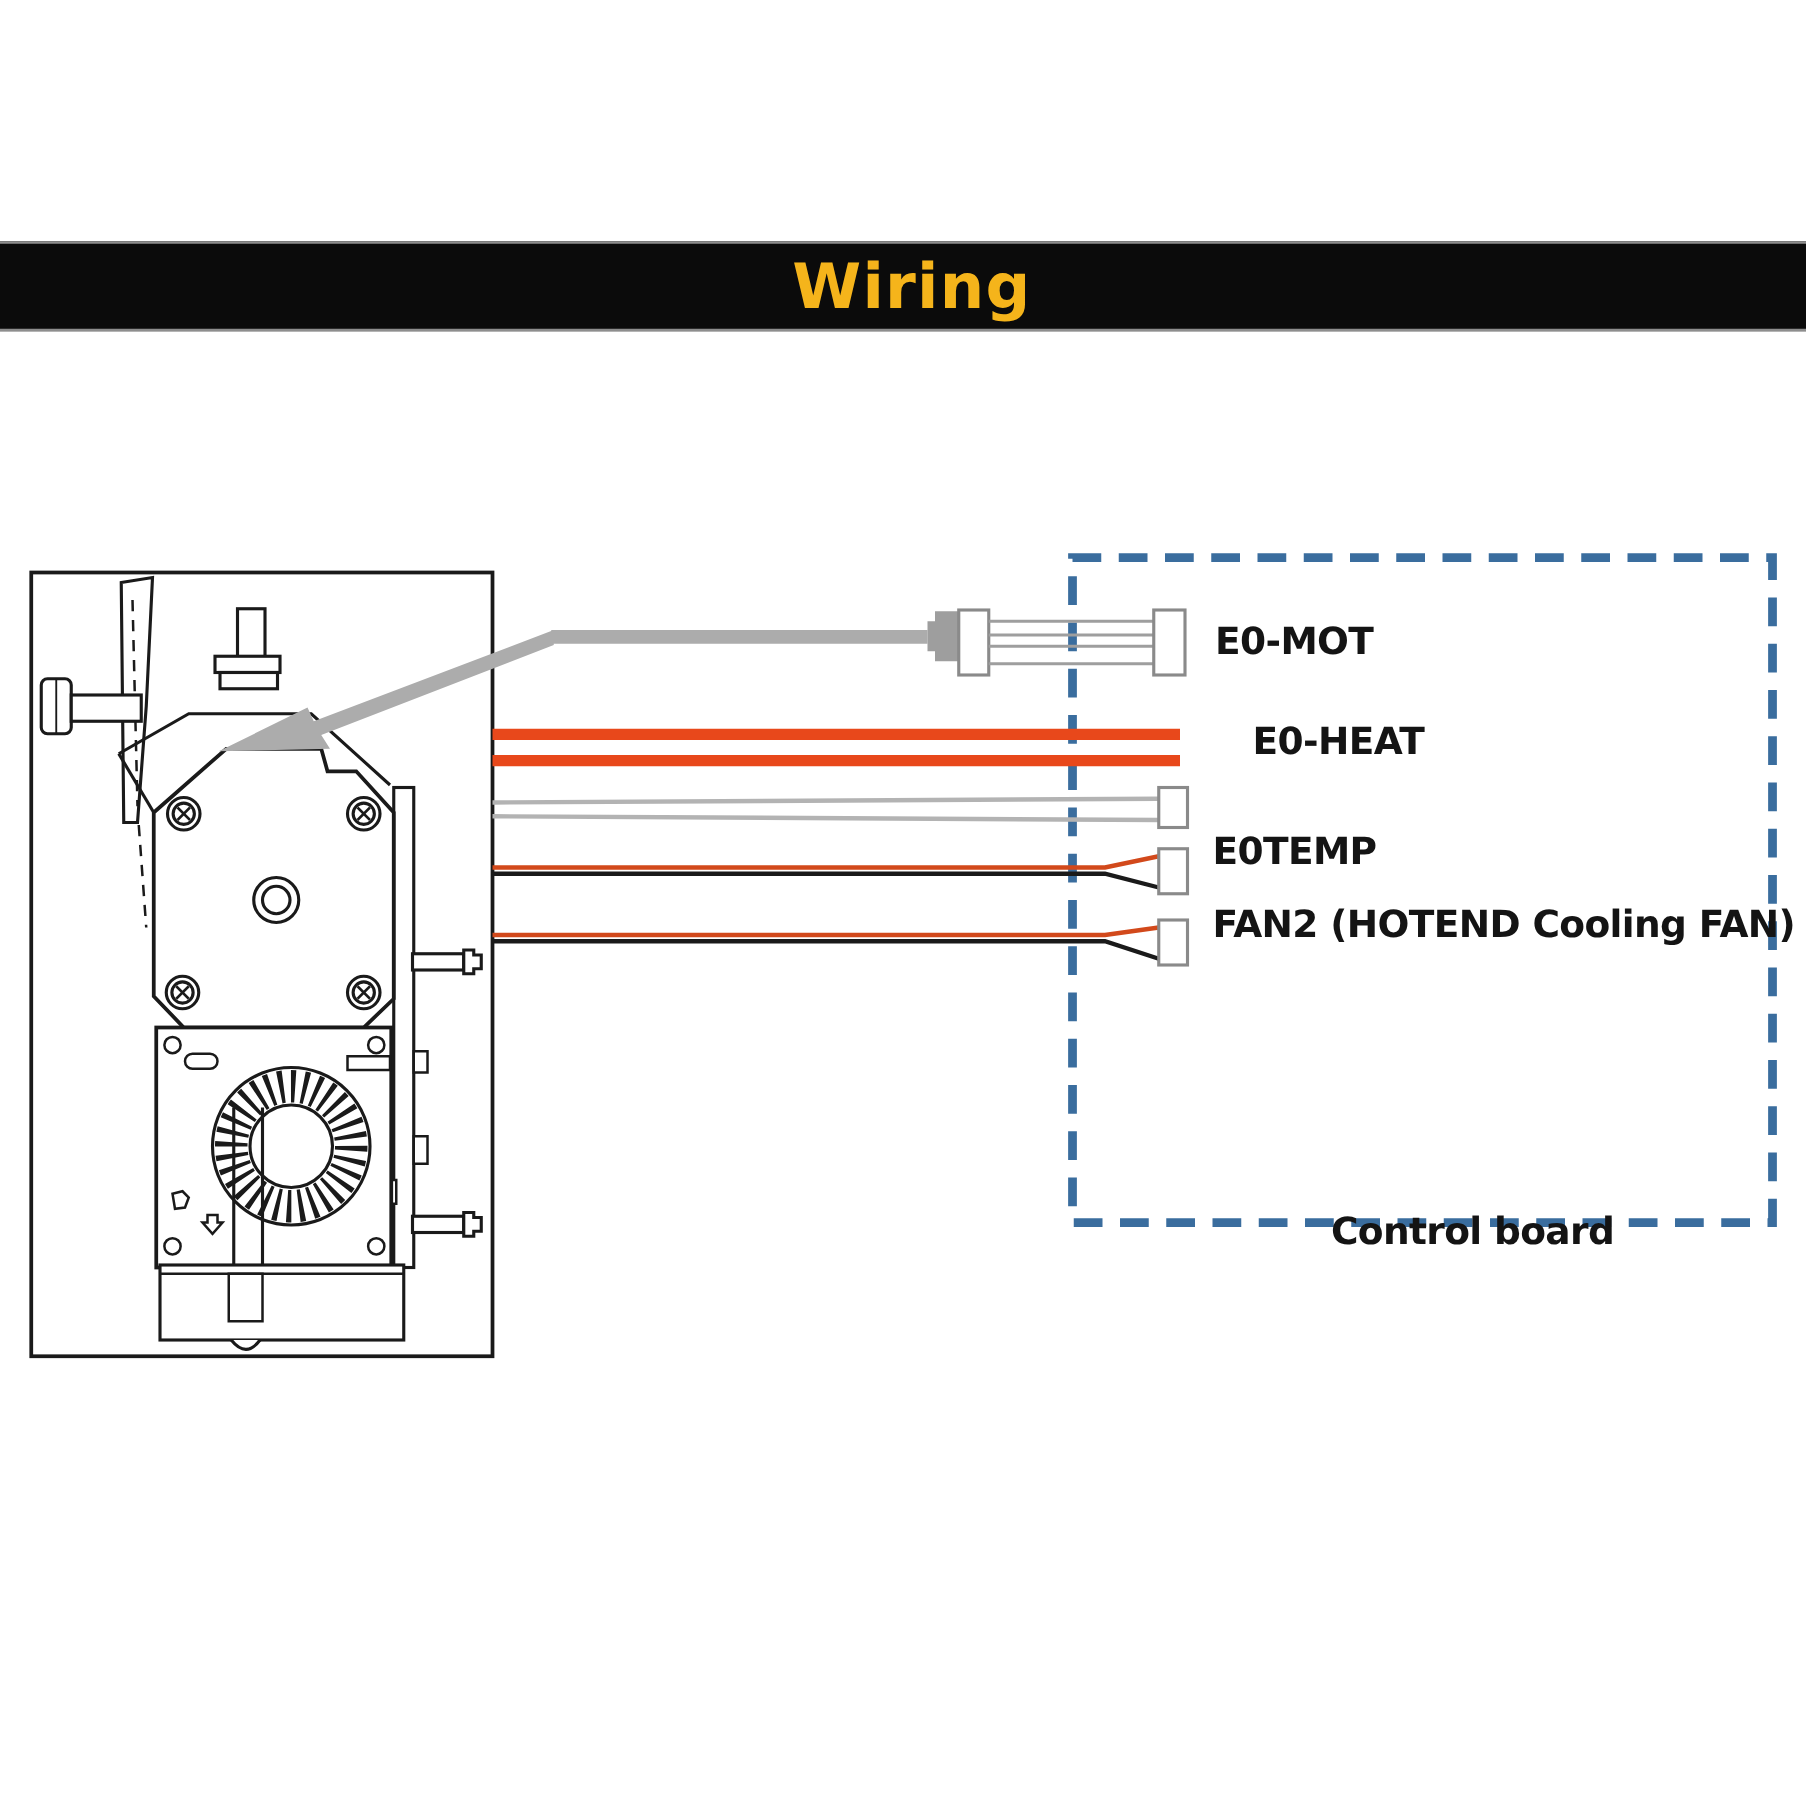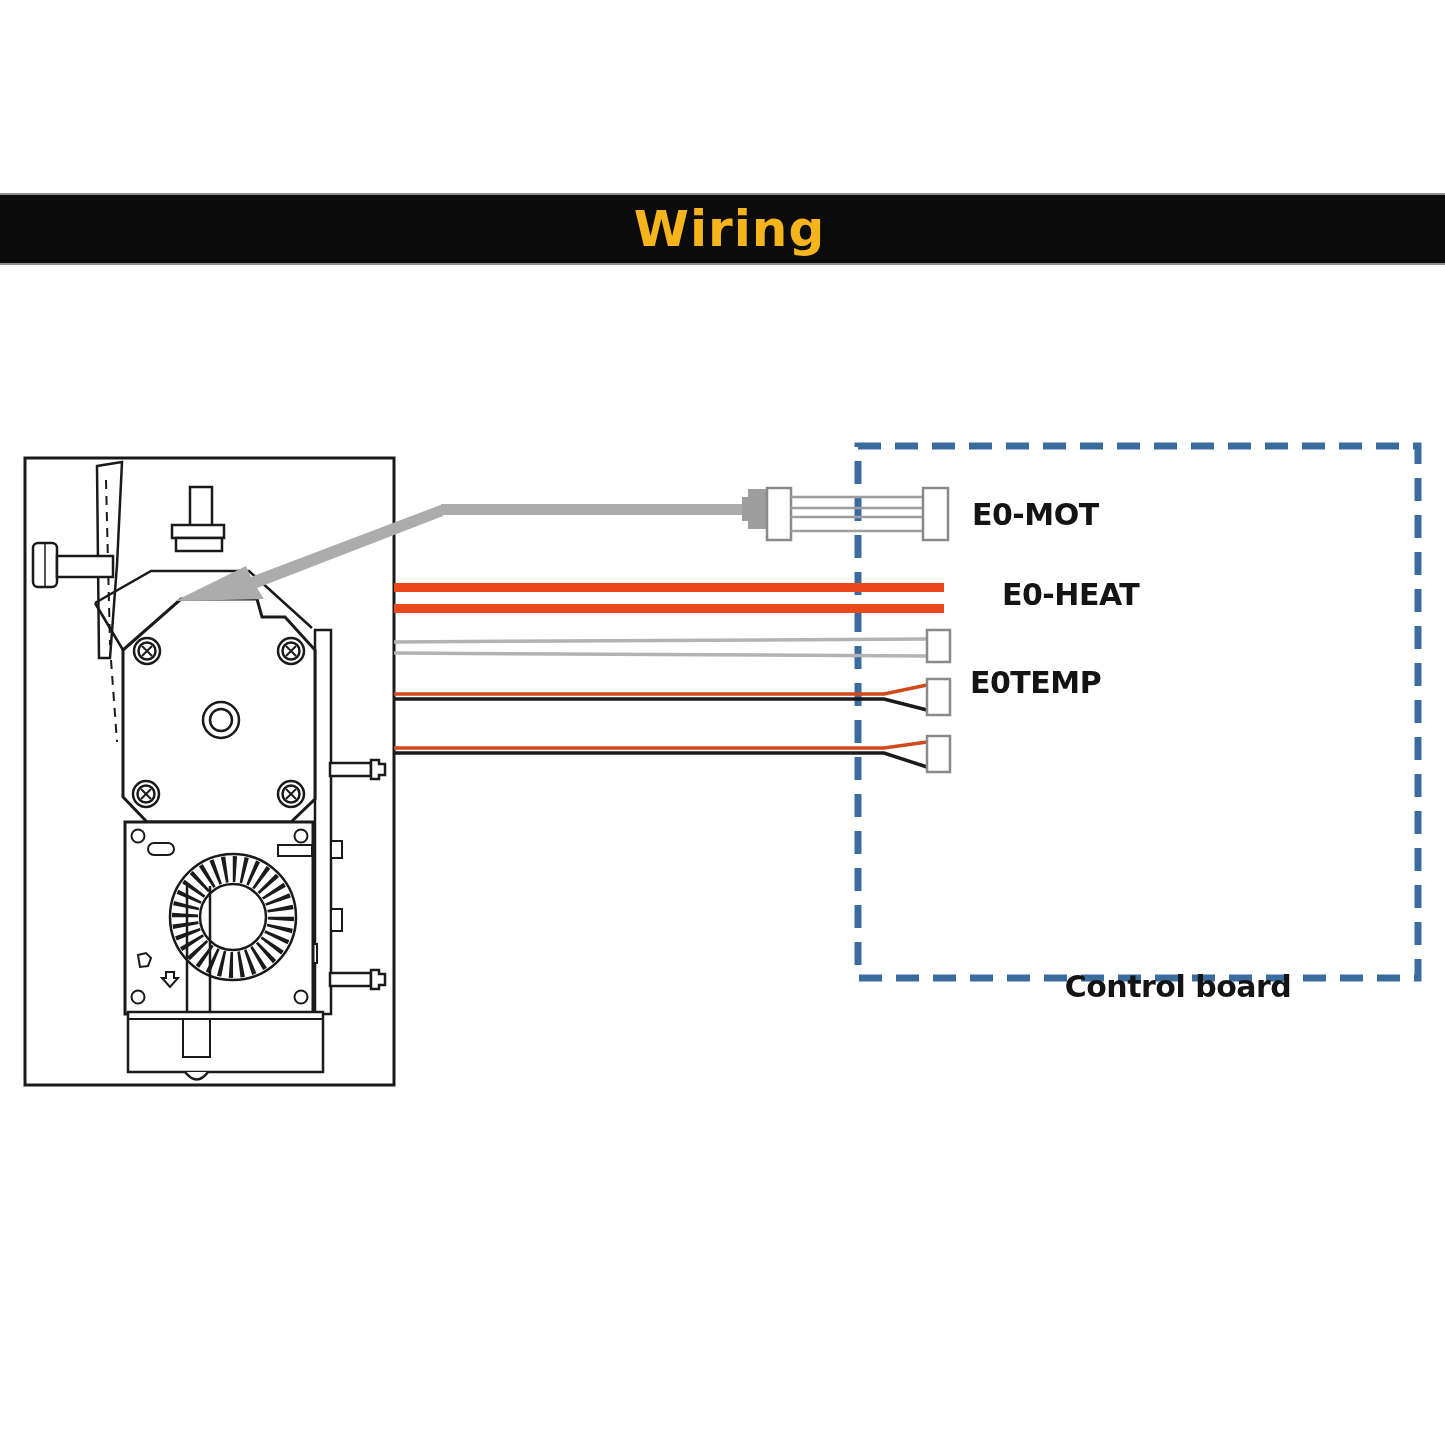--- a/index.html
+++ b/index.html
@@ -176,15 +176,16 @@
     <g fill="none">
       <path d="M394,748 H884 L927,742" stroke="#D2491B" stroke-width="3.5"></path>
       <path d="M394,753 H884 L927,767" stroke="#1a1a1a" stroke-width="3.5"></path>
       <rect x="927" y="736" width="23" height="36" fill="#fff" stroke="#8a8a8a" stroke-width="2.5"></rect>
     </g>
   </svg>
 
   <div class="lbl" style="left:972px;top:514px;">E0-MOT</div>
   <div class="lbl" style="left:970px;top:594px;margin-left:32px;">E0-HEAT</div>
   <div class="lbl" style="left:970px;top:682px;">E0TEMP</div>
+  <div class="lbl" style="left:970px;top:740px;">FAN2 (HOTEND Cooling FAN)</div>
   <div class="lbl lbl-center" style="left:1028px;top:950px;margin-top:36px;">Control board</div>
 
 </div>
 
 </body></html>

